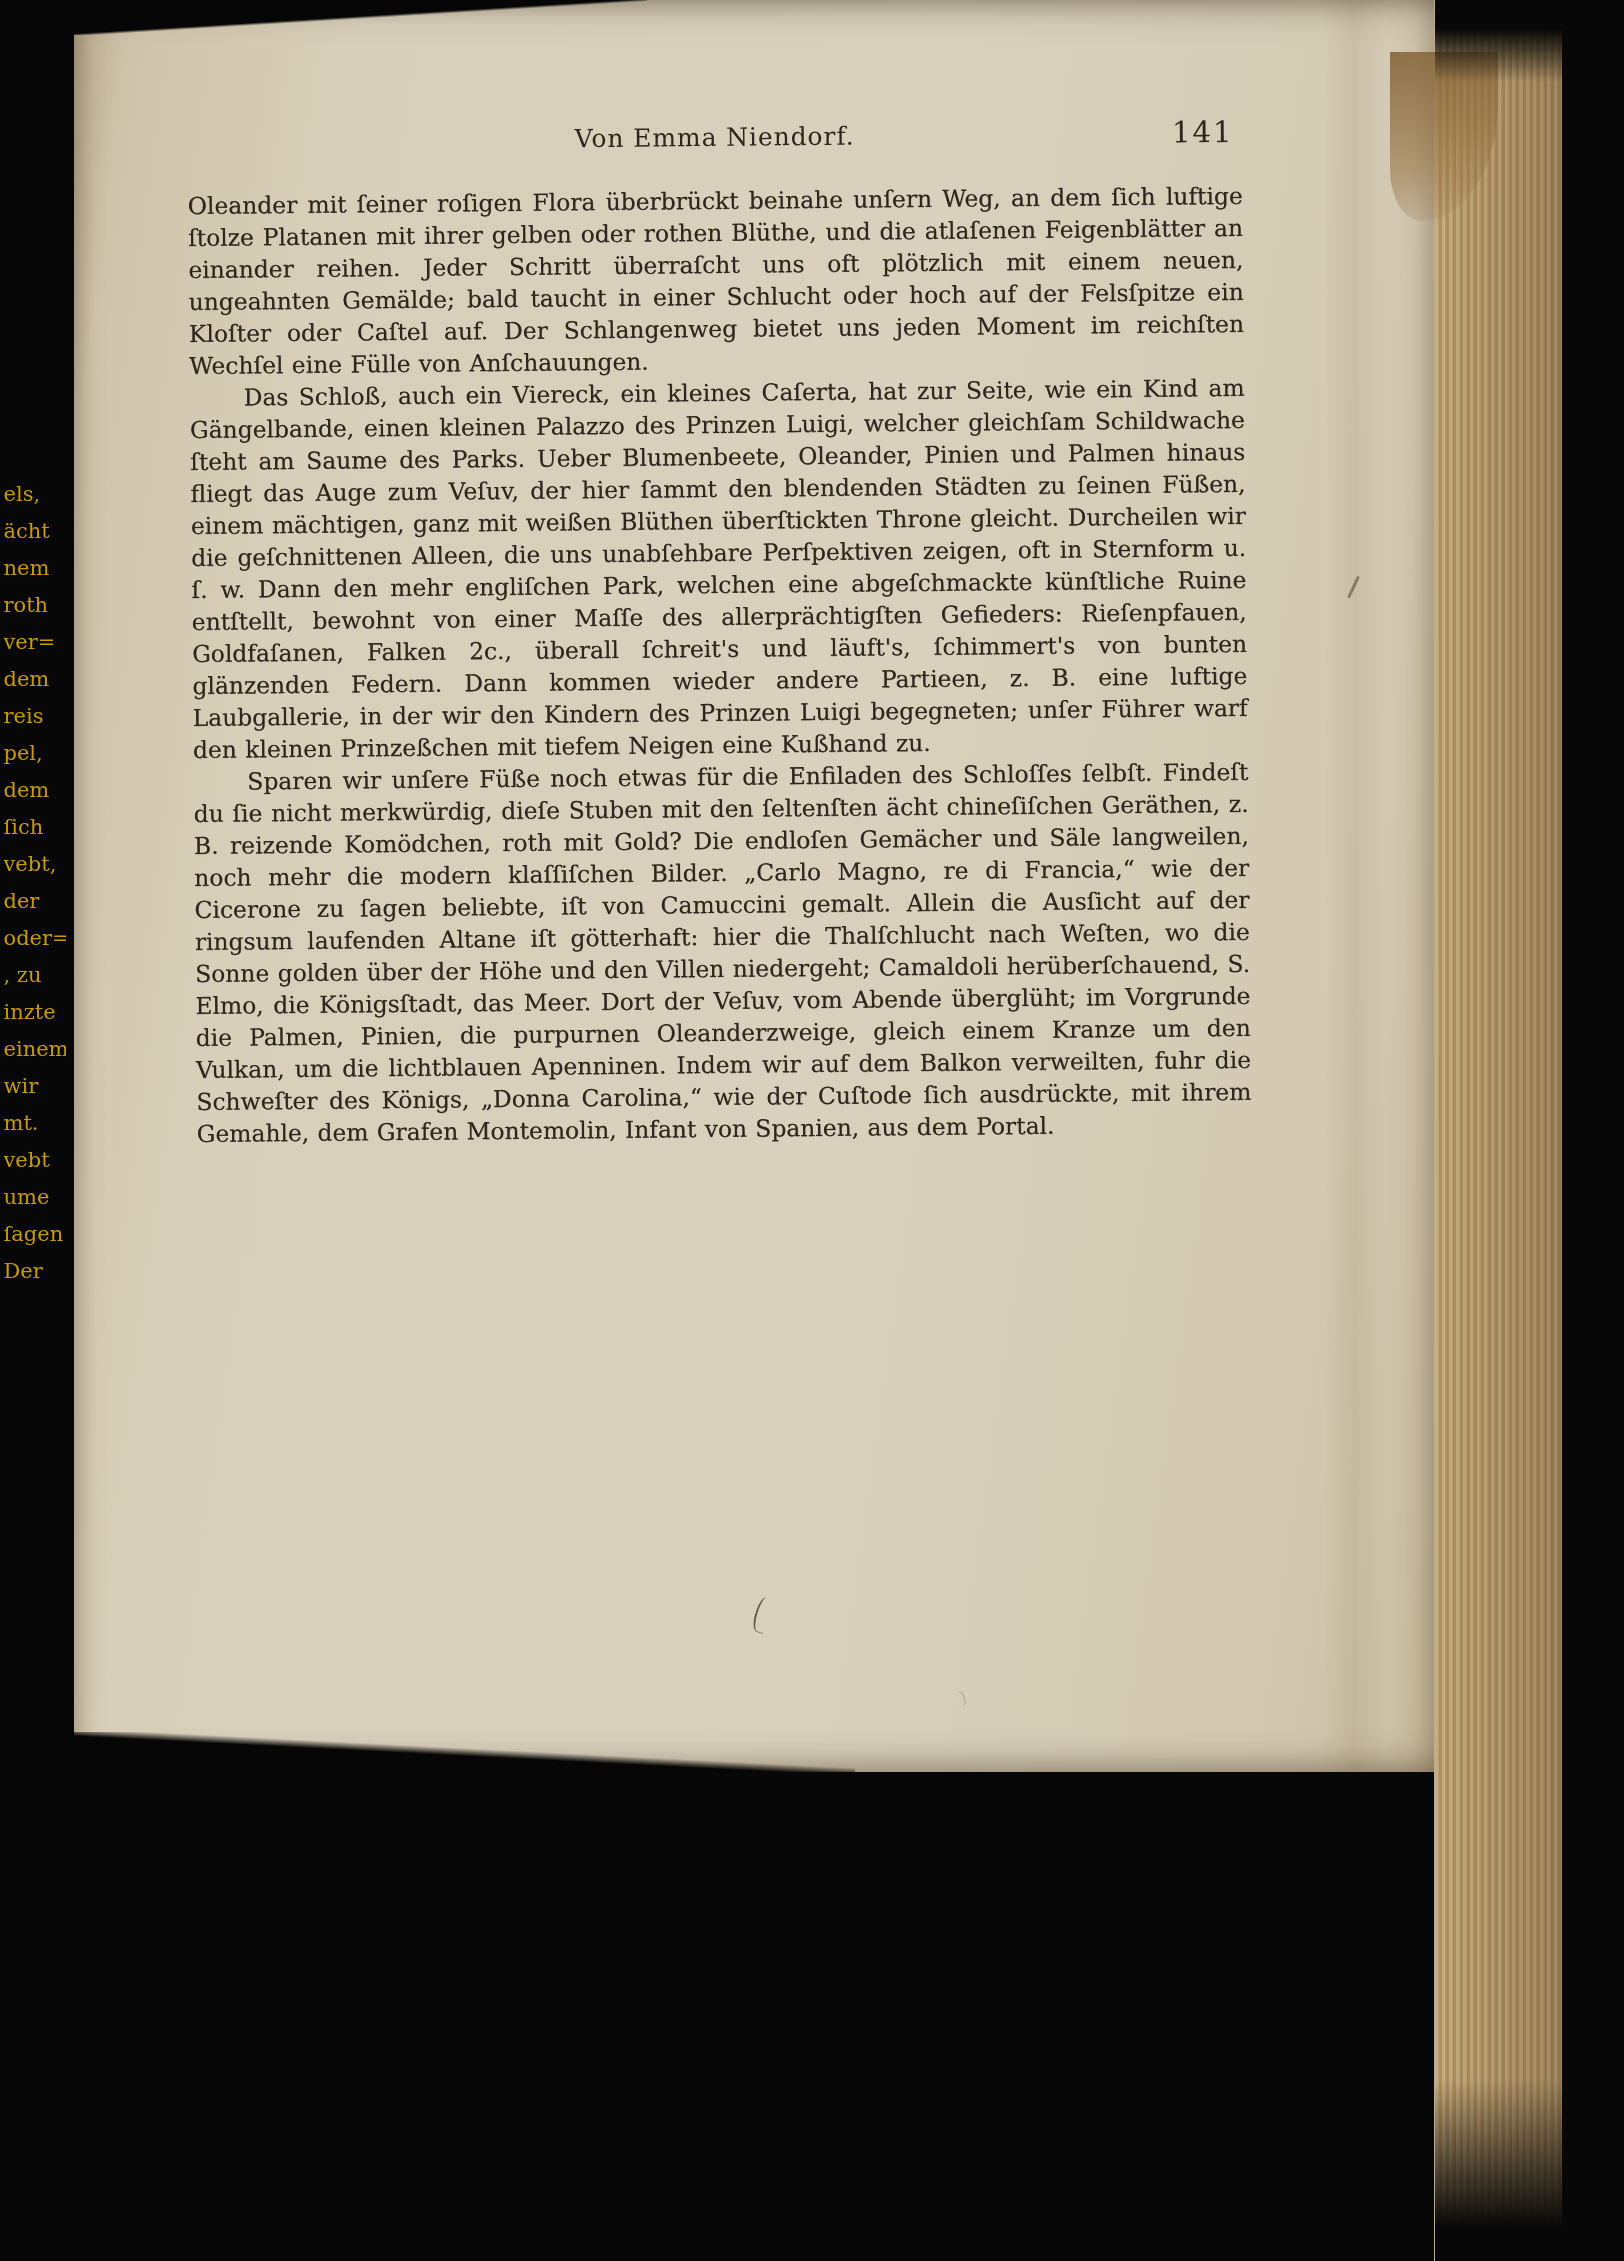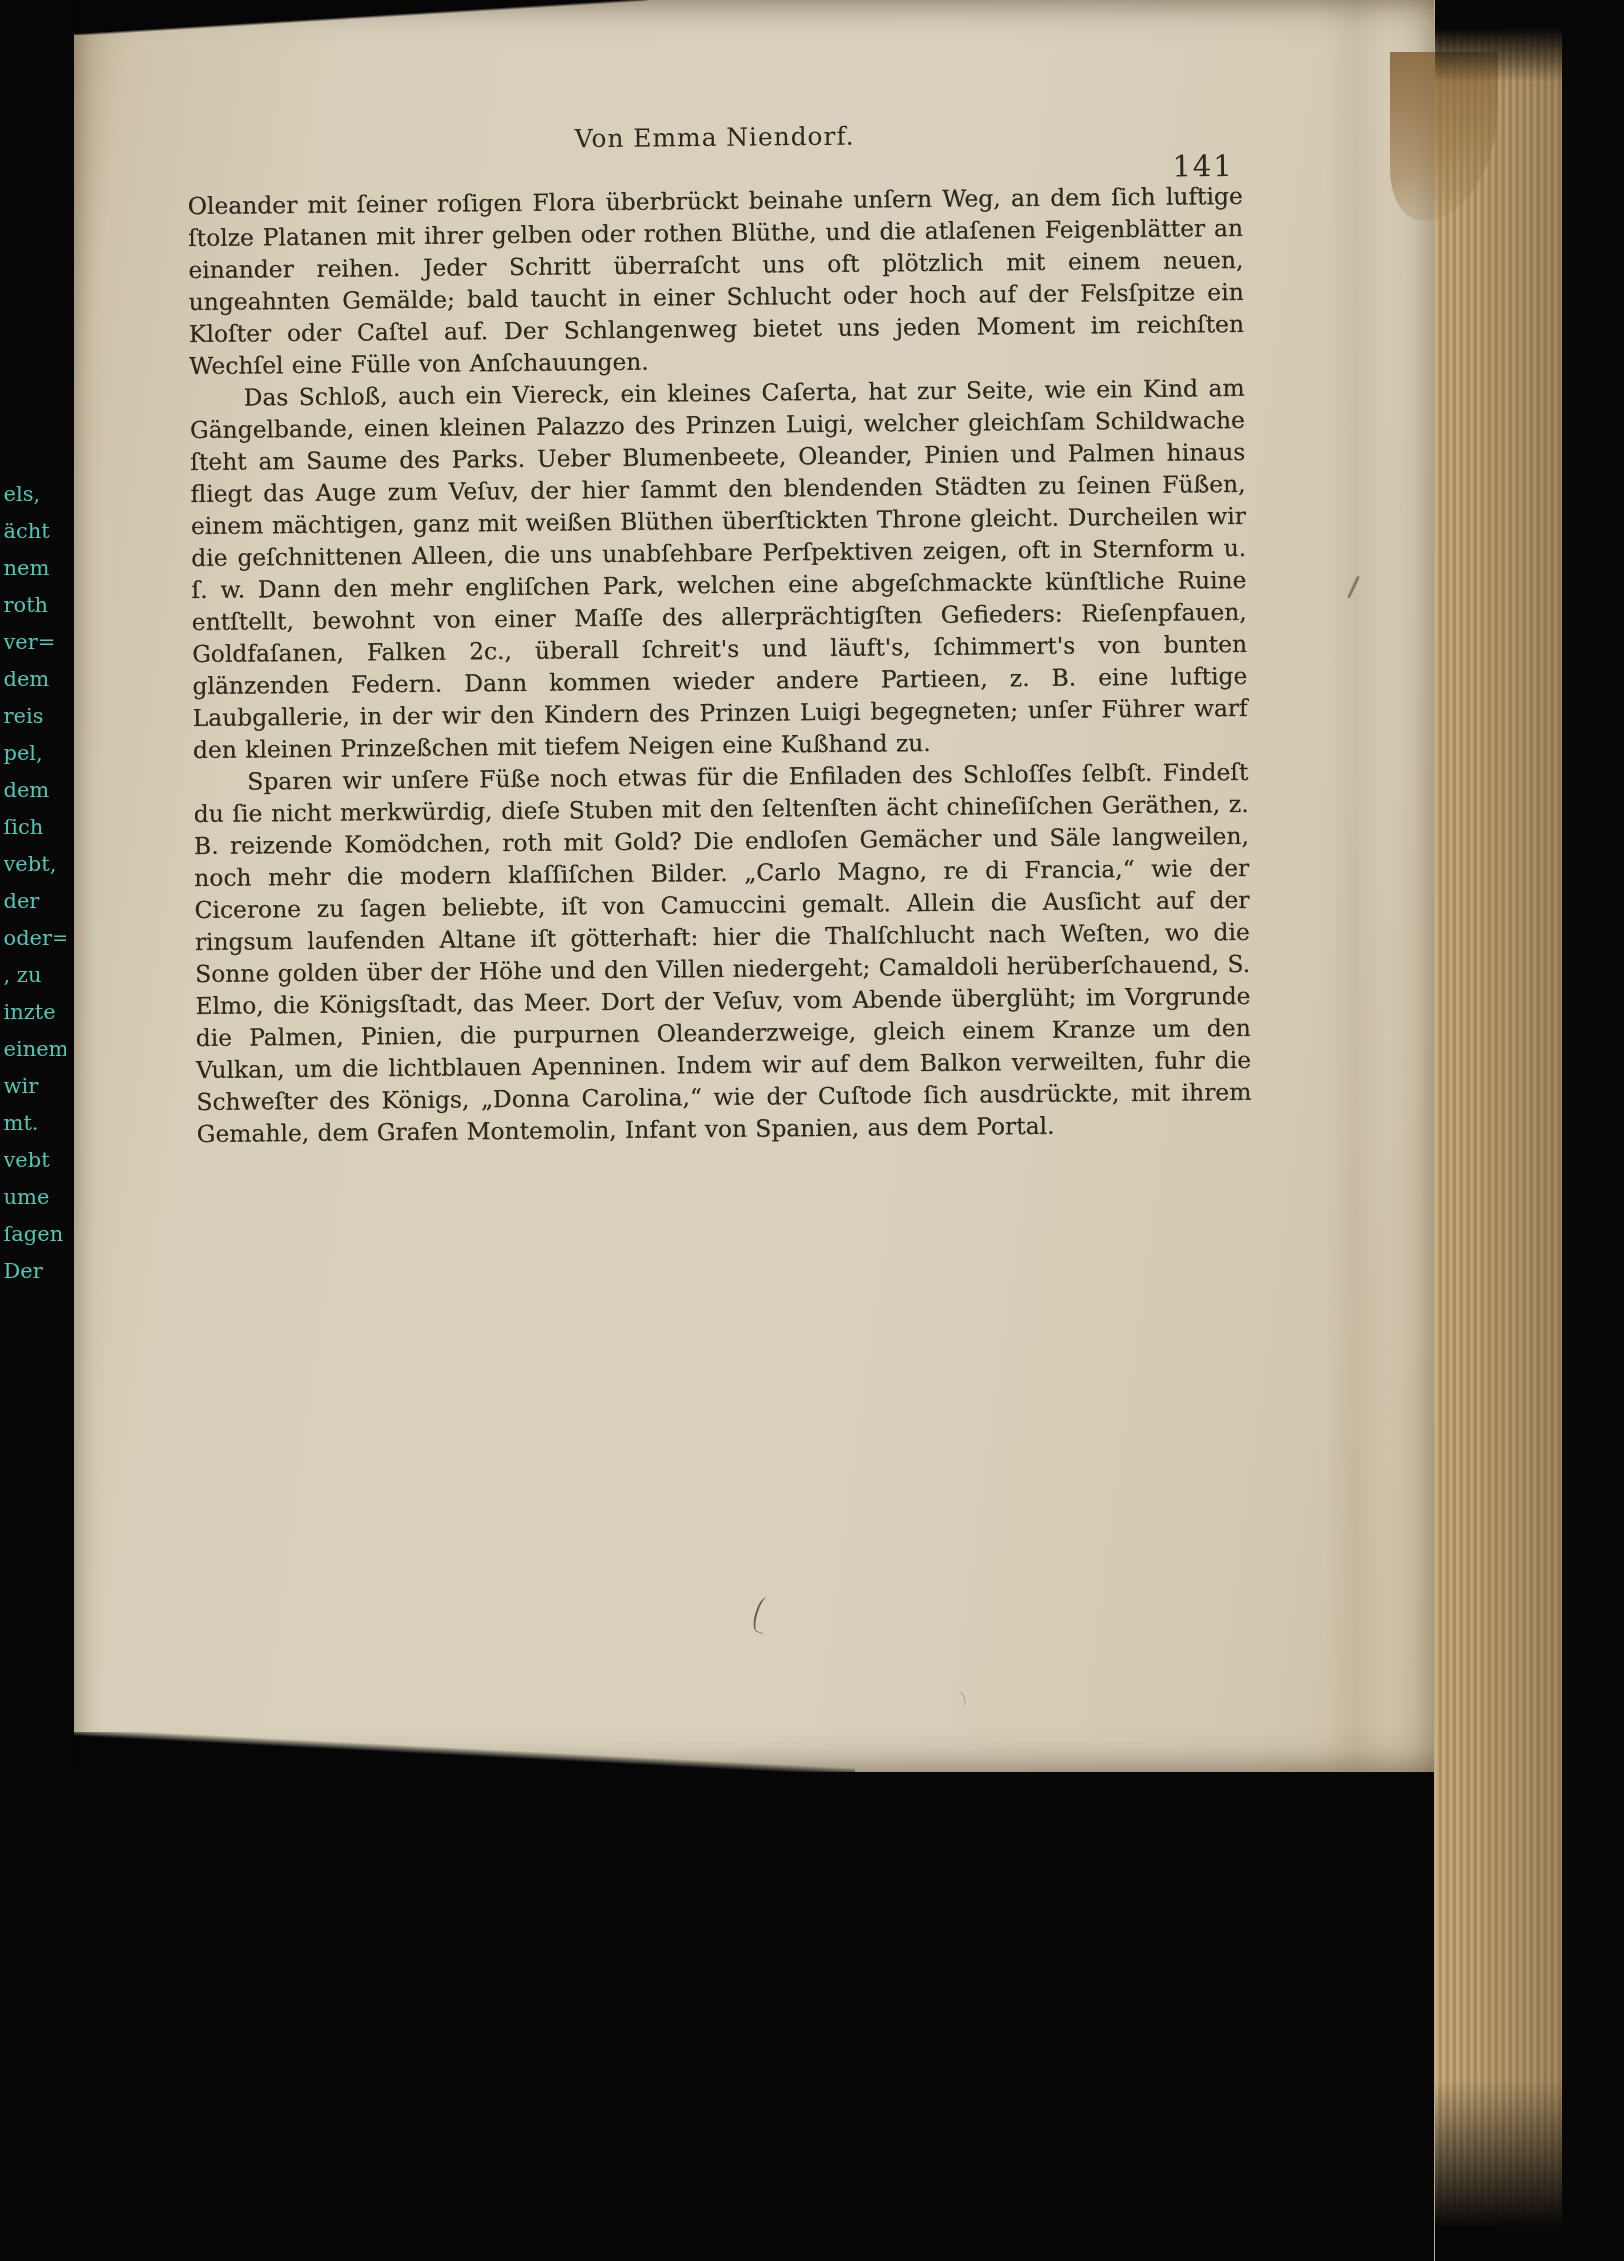--- a/index.html
+++ b/index.html
@@ -19,21 +19,21 @@
   
   .gutter {
     position: absolute;
     left: 0; top: 0;
     width: 74px; height: 100%;
   }
   .fragments {
     position: absolute;
     left: 3.5px; top: 476px;
     width: 62px;
-    color: #5eead4;
+    color: #eab308;
     font-size: 21px;
     opacity: 0.85;
   }
   .fragment {
     height: 37px;
     line-height: 37px;
     white-space: nowrap;
     overflow: hidden;
   }
 
@@ -74,21 +74,20 @@
   }
   .running-title {
     font-size: 25px;
     letter-spacing: 0.9px;
   }
   .page-number {
     position: absolute;
     right: 8.7px; top: -3.5px;
     font-size: 29.5px;
     letter-spacing: 1.7px;
-    margin-top: 34px;
   }
   .body {
     font-size: 23.4px;
     line-height: 32px;
     text-align: justify;
     word-spacing: 0.9px;
     text-shadow: 0.3px 0.3px 0.3px rgba(46,39,29,.55);
   }
   .para { margin: 0; text-indent: 54px; }
   .para:first-child { text-indent: 0; }

